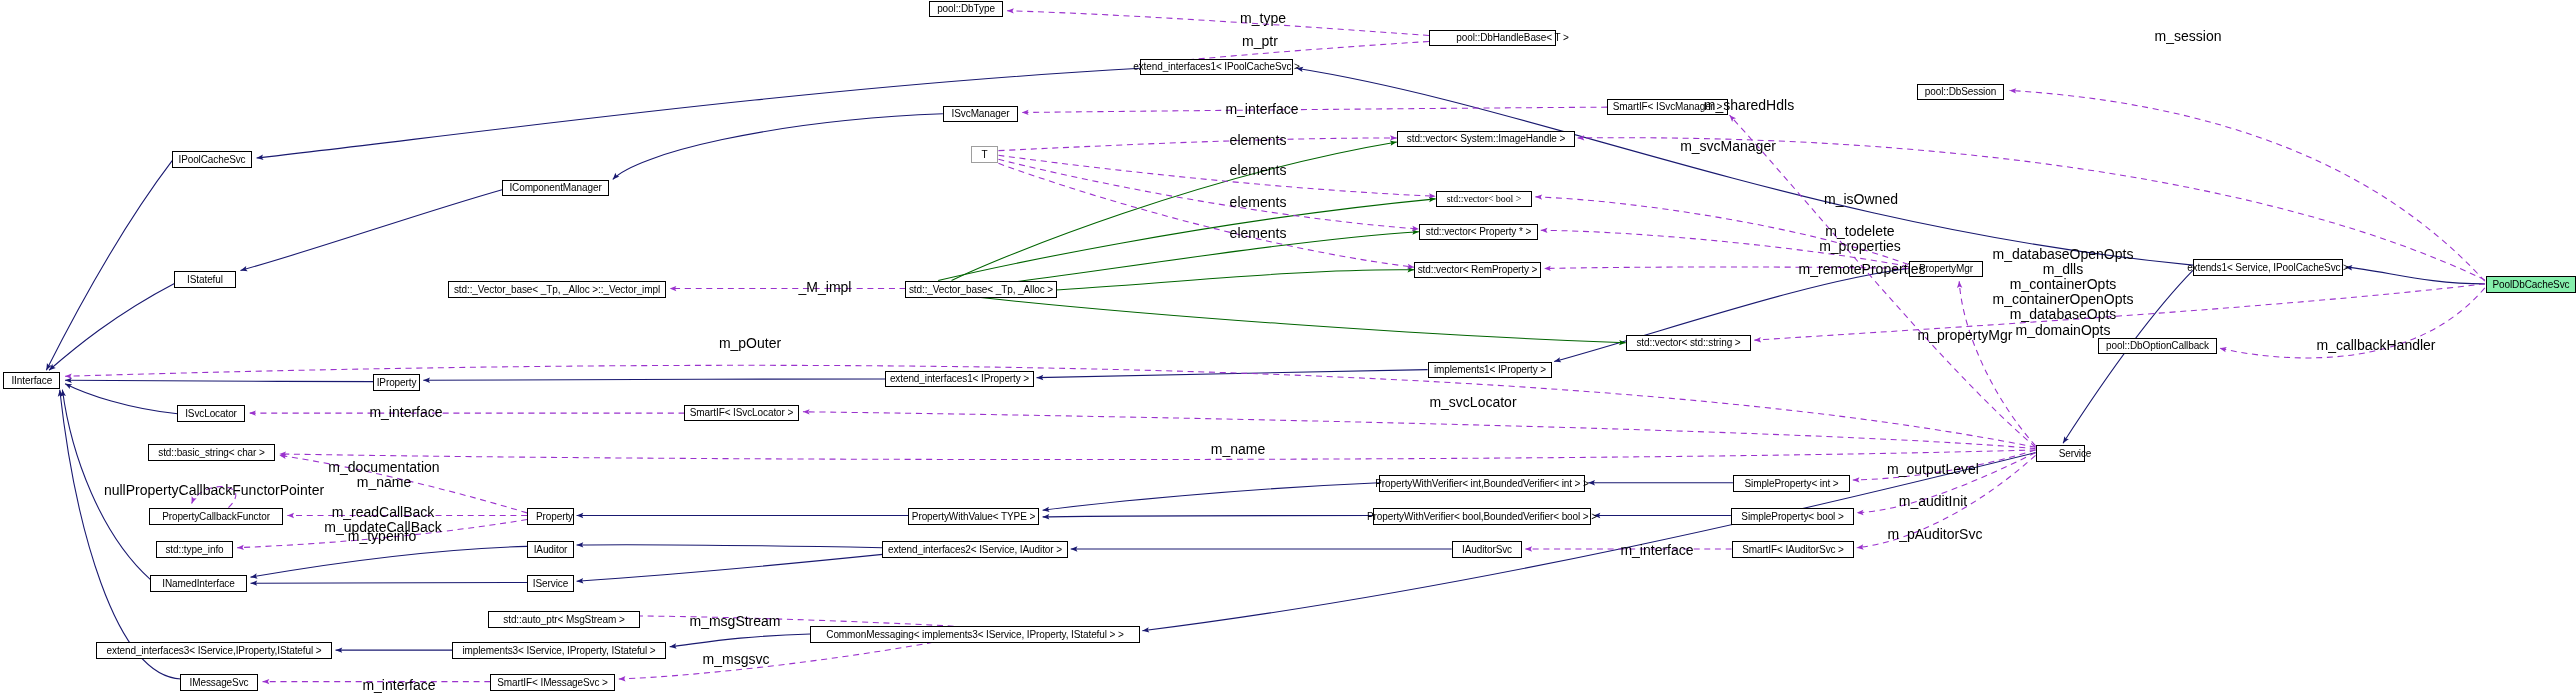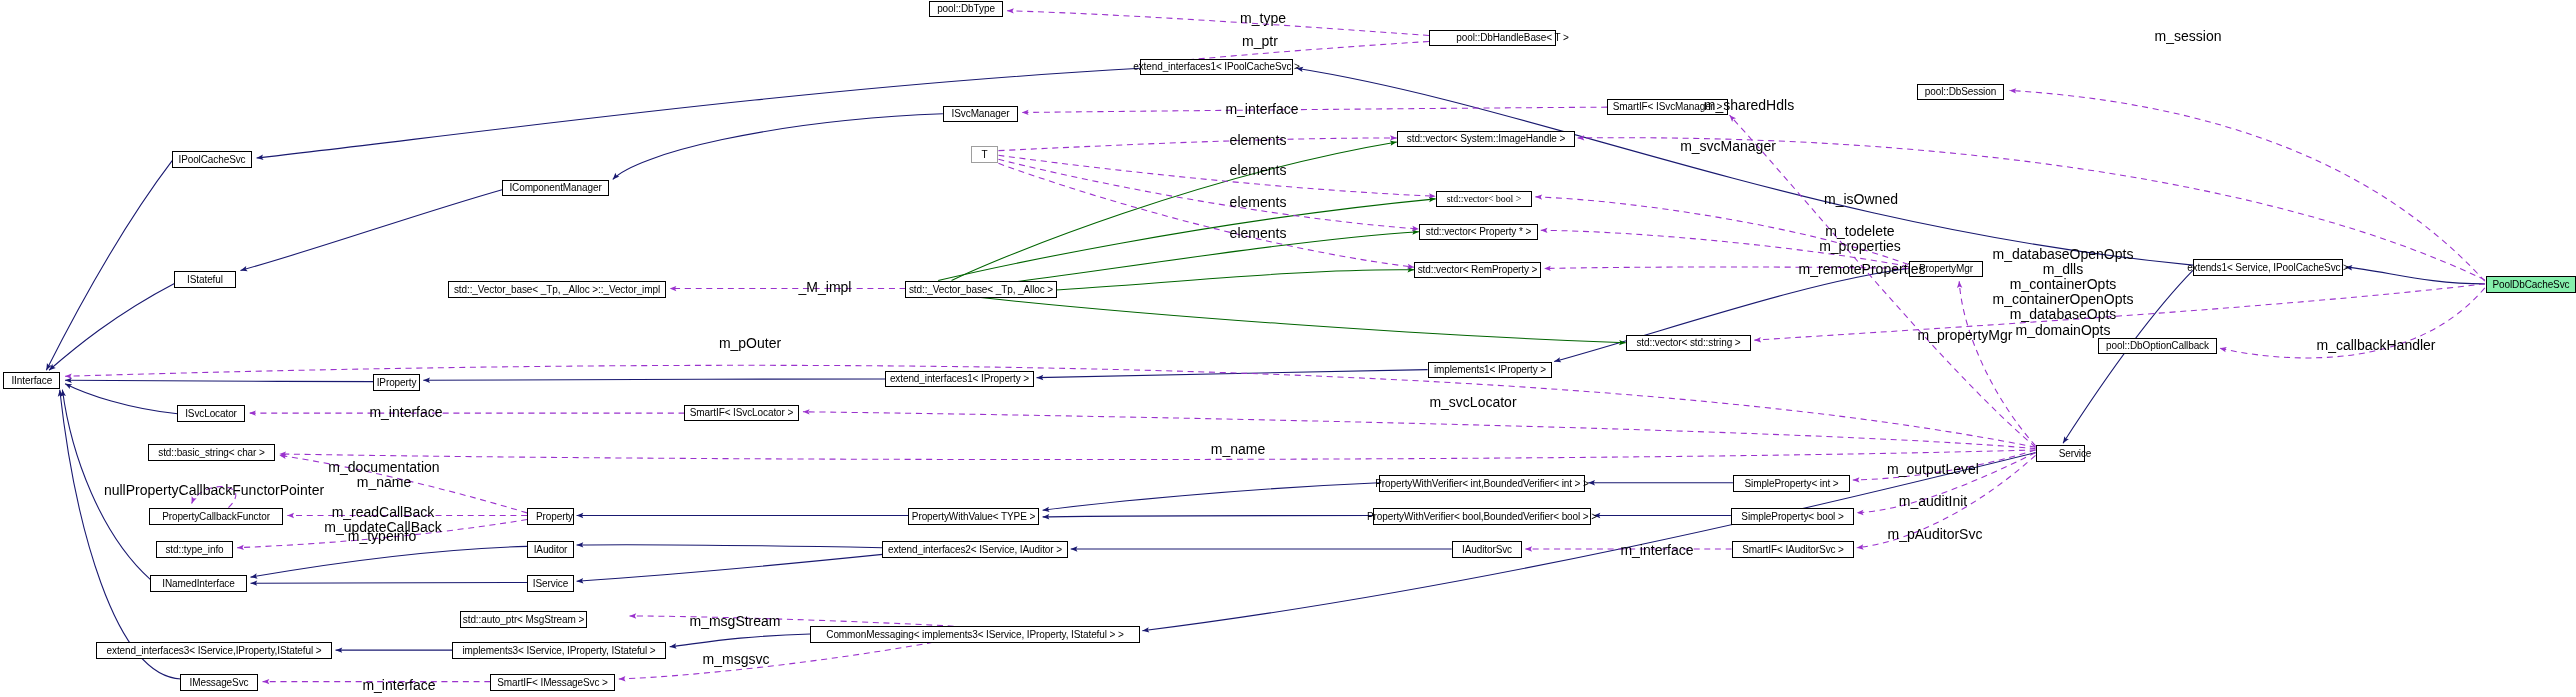--- a/index.html
+++ b/index.html
@@ -176,21 +176,21 @@
   <div class="node" style="left:527px;top:541px;width:47px;height:17px;">IAuditor</div>
   <div class="node" style="left:527px;top:575px;width:47px;height:17px;">IService</div>
   <div class="node" style="left:908px;top:508px;width:131px;height:17px;">PropertyWithValue&lt; TYPE &gt;</div>
   <div class="node" style="left:882px;top:541px;width:186px;height:17px;">extend_interfaces2&lt; IService, IAuditor &gt;</div>
   <div class="node" style="left:1379px;top:475px;width:206px;height:17px;">PropertyWithVerifier&lt; int,BoundedVerifier&lt; int &gt; &gt;</div>
   <div class="node" style="left:1373px;top:508px;width:218px;height:17px;">PropertyWithVerifier&lt; bool,BoundedVerifier&lt; bool &gt; &gt;</div>
   <div class="node" style="left:1452px;top:541px;width:70px;height:17px;">IAuditorSvc</div>
   <div class="node" style="left:1733px;top:475px;width:117px;height:17px;">SimpleProperty&lt; int &gt;</div>
   <div class="node" style="left:1731px;top:508px;width:123px;height:17px;">SimpleProperty&lt; bool &gt;</div>
   <div class="node" style="left:1732px;top:541px;width:122px;height:17px;">SmartIF&lt; IAuditorSvc &gt;</div>
-  <div class="node" style="left:460px;top:611px;width:127px;height:17px;">std::auto_ptr&lt; MsgStream &gt;</div>
+  <div class="node" style="left:488px;top:611px;width:152px;height:17px;">std::auto_ptr&lt; MsgStream &gt;</div>
   <div class="node" style="left:810px;top:626px;width:330px;height:17px;">CommonMessaging&lt; implements3&lt; IService, IProperty, IStateful &gt; &gt;</div>
   <div class="node" style="left:96px;top:642px;width:236px;height:17px;">extend_interfaces3&lt; IService,IProperty,IStateful &gt;</div>
   <div class="node" style="left:452px;top:642px;width:214px;height:17px;">implements3&lt; IService, IProperty, IStateful &gt;</div>
   <div class="node" style="left:180px;top:674px;width:78px;height:17px;">IMessageSvc</div>
   <div class="node" style="left:490px;top:674px;width:125px;height:17px;">SmartIF&lt; IMessageSvc &gt;</div>
 
   <div class="edgelabel" style="left:1263px;top:11.4px;">m_type</div>
   <div class="edgelabel" style="left:2188px;top:29px;">m_session</div>
   <div class="edgelabel" style="left:1260px;top:34px;">m_ptr</div>
   <div class="edgelabel" style="left:1262px;top:102px;">m_interface</div>

